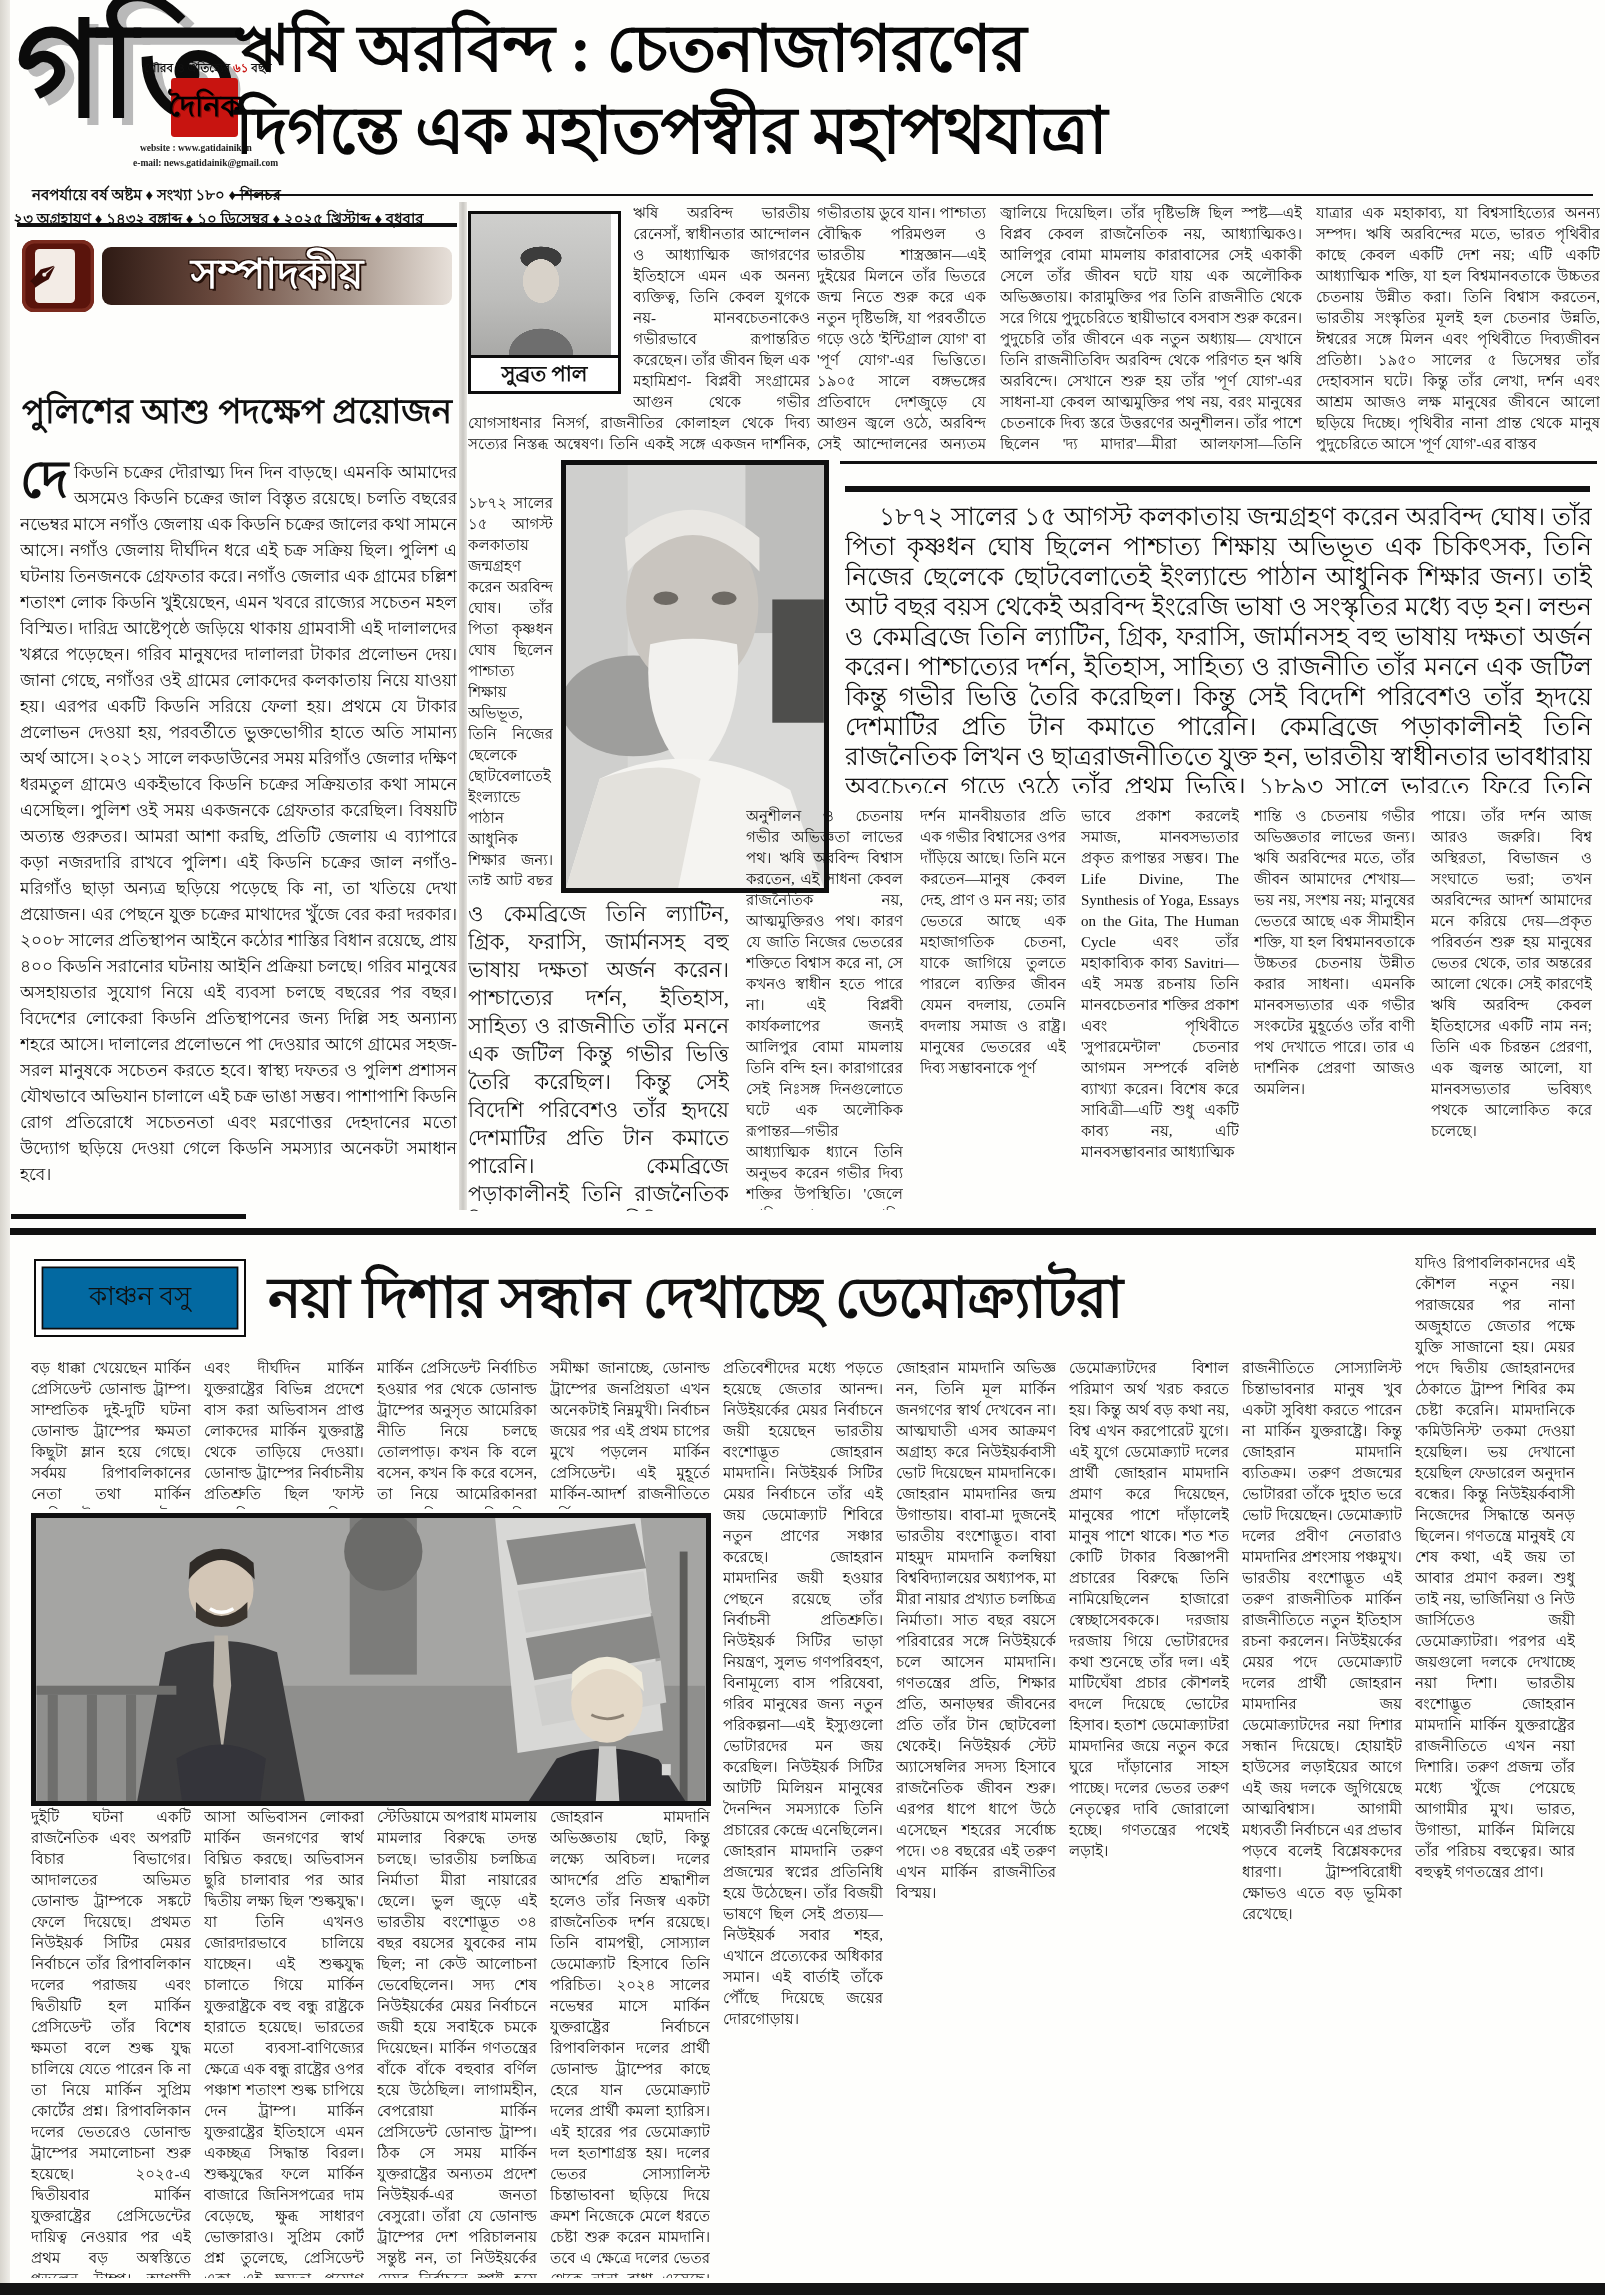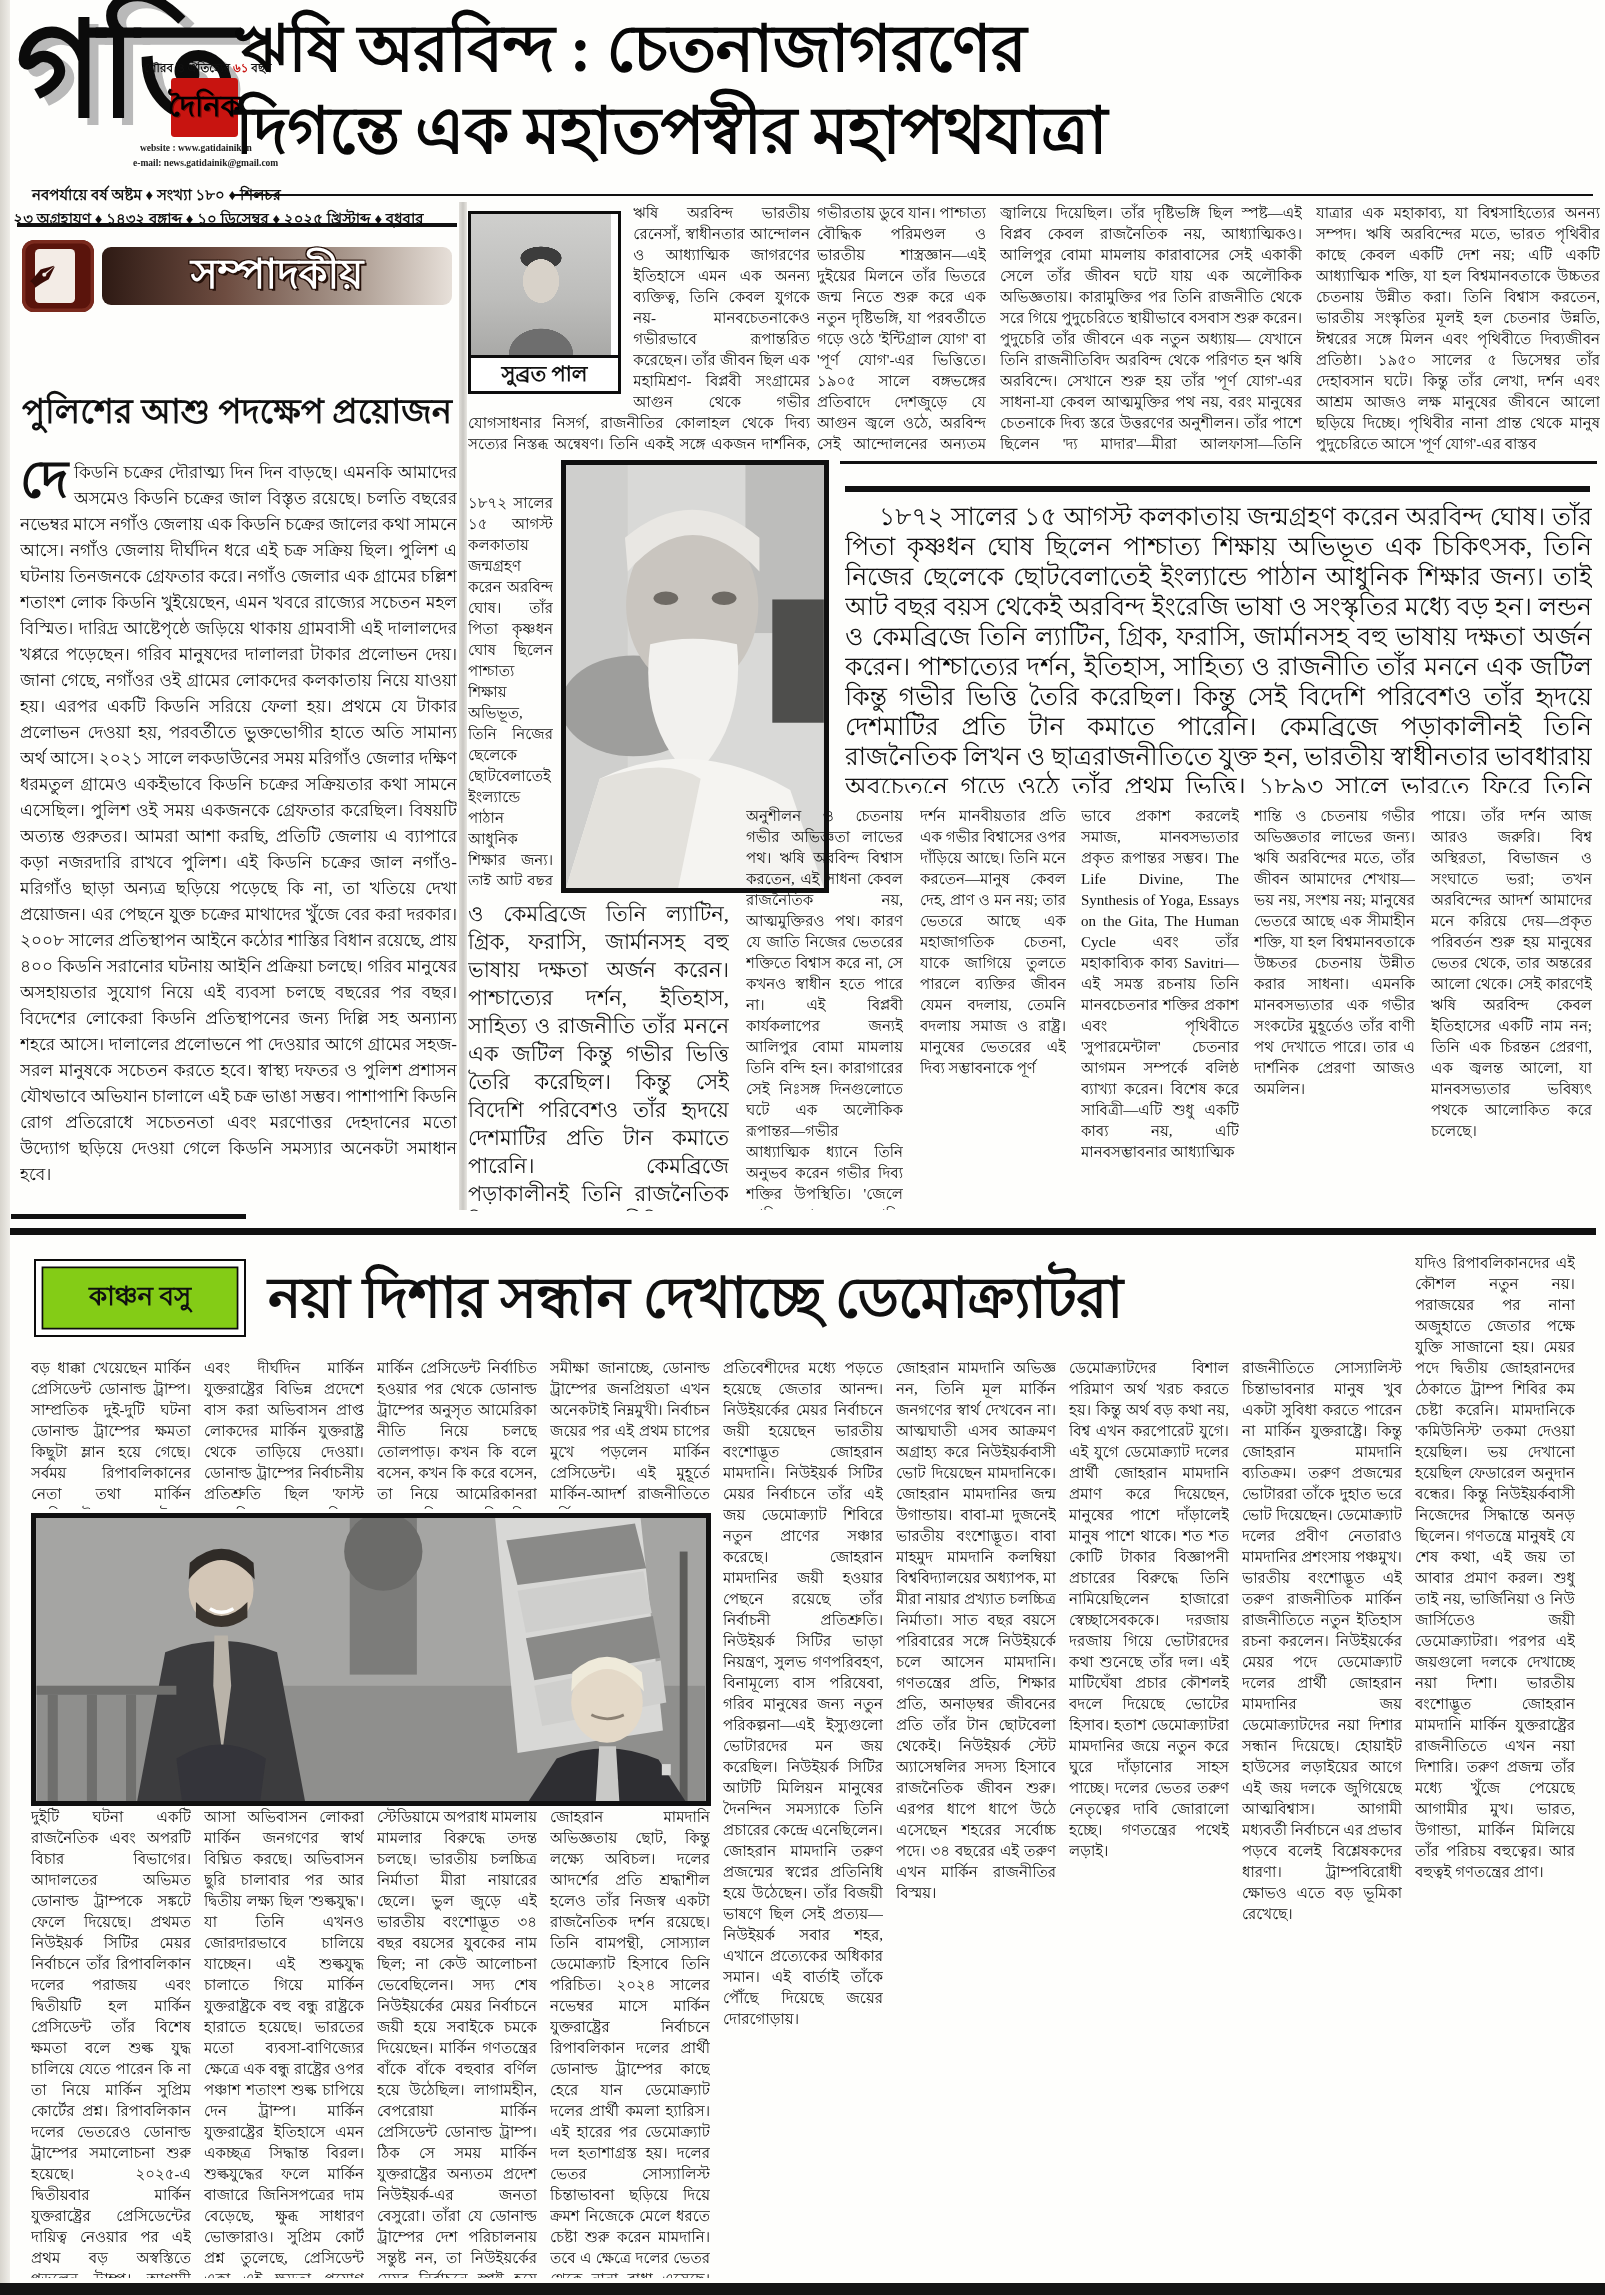--- a/index.html
+++ b/index.html
@@ -42,21 +42,21 @@
   .author-box{float:left;width:147px;border:3.4px solid #0d0d0d;background:#fff;margin:7.8px 12.3px 4.5px 0;}
   .author-photo{width:140px;height:141px;background:
       radial-gradient(53px 42px at 70px 140px,#6e6e6e 60%,transparent 61%),
       radial-gradient(29px 35px at 70px 67px,#d8d2c9 62%,transparent 63%),
       radial-gradient(34px 19px at 70px 44px,#3c3c3c 60%,transparent 61%),
       linear-gradient(180deg,#cfcfcd 0%,#bdbdbb 60%,#a9a9a7 100%);}
   .author-name{border-top:3.4px solid #0d0d0d;text-align:center;font-size:21px;font-weight:900;padding:6px 0;}
 
   .photo-frame{border:5.6px solid #101010;background:#bdbdbd;}
 
-  .byline-box{width:208px;height:74px;border:2.8px solid #0c0c0c;box-shadow:inset 0 0 0 5.6px #fff,inset 0 0 0 7.3px #0c0c0c;display:flex;align-items:center;justify-content:center;font-size:26px;font-weight:700;background:#84cc16;}
+  .byline-box{width:208px;height:74px;border:2.8px solid #0c0c0c;box-shadow:inset 0 0 0 5.6px #fff,inset 0 0 0 7.3px #0c0c0c;display:flex;align-items:center;justify-content:center;font-size:26px;font-weight:400;background:#0369a1;}
   .story2-h{font-size:56px;font-weight:900;letter-spacing:-0.6px;white-space:nowrap;}
 
   .col{position:absolute;width:160px;overflow:hidden;}
 </style>
 </head>
 <body>
 
 <div class="page">
   <div class="edge-left"></div>
 

